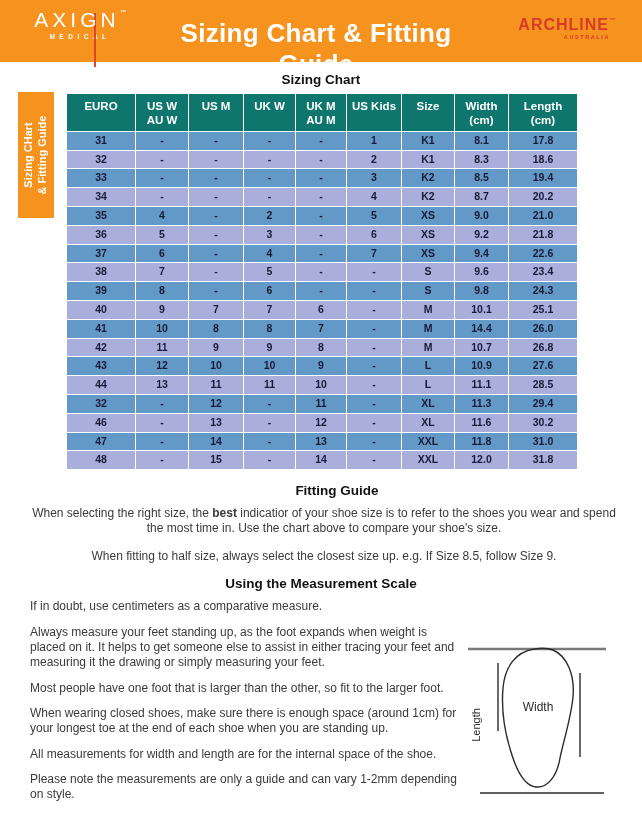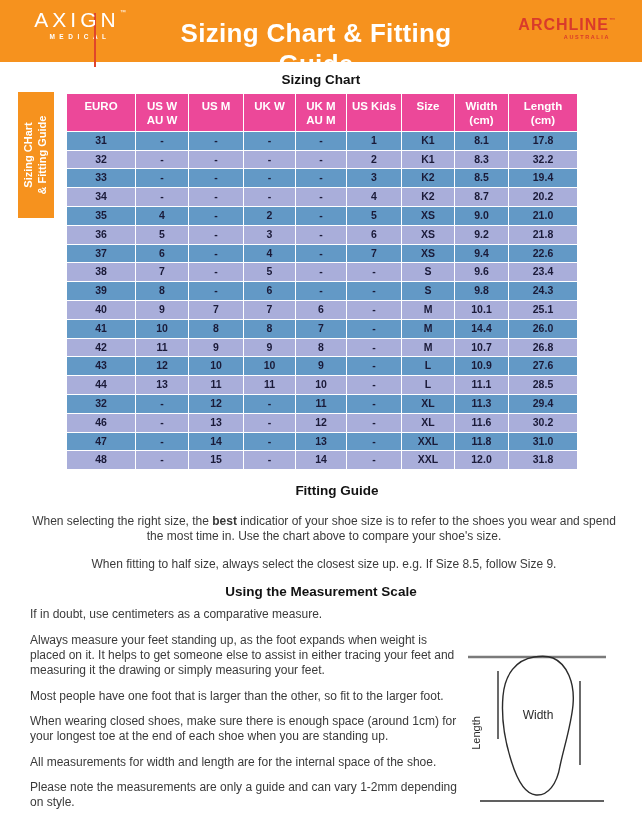--- a/index.html
+++ b/index.html
@@ -39,31 +39,31 @@
   
   .main { position:absolute; top:62px; left:0; width:642px; }
   h2 { margin:0; text-align:center; font-size:13.5px; font-weight:700; color:#121212; }
   .sizing-title { margin:10px 0 6px; }
 
   table.size-table {
     margin-left:66px; width:512px; table-layout:fixed;
     border-collapse:separate; border-spacing:1px;
   }
   table.size-table th {
-    background:#ec4899; color:#ffffff; font-size:11.5px; font-weight:700;
+    background:#0f766e; color:#ffffff; font-size:11.5px; font-weight:700;
     vertical-align:top; padding:5px 0 3px; line-height:1.25; height:28px;
   }
   table.size-table td {
     text-align:center; font-size:10.5px; font-weight:700; color:#1A1A38;
     height:17.8px; padding:0; line-height:17.8px;
   }
   tr.row-steel td { background:#6399C6; }
   tr.row-light td { background:#A9AEDA; }
 
-  .fitting-title { margin:13px 0 16px;padding-left:32px; }
+  .fitting-title { margin:13px 0 8px;padding-left:32px; }
   .text-block { margin:8px 30px 0; width:588px; font-size:12px; line-height:1.28; color:#3a3a3a; }
   .text-block p { margin:0 0 12px;text-align:center; }
 
   .measure-title { margin:5px 0 0; }
   .measure-row { display:flex; margin:8px 30px 0; }
   .measure-text { width:478px; font-size:12px; line-height:1.28; color:#3a3a3a; }
   .measure-text p { margin:0 0 10px; }
   .foot-diagram { margin-left:auto; margin-top:36px; width:148px; }
 </style>
 </head>
@@ -156,21 +156,21 @@
           </tr>
           <tr class="row-light">
             <td>32</td>
             <td>-</td>
             <td>-</td>
             <td>-</td>
             <td>-</td>
             <td>2</td>
             <td>K1</td>
             <td>8.3</td>
-            <td>32.2</td>
+            <td>18.6</td>
           </tr>
           <tr class="row-steel">
             <td>33</td>
             <td>-</td>
             <td>-</td>
             <td>-</td>
             <td>-</td>
             <td>3</td>
             <td>K2</td>
             <td>8.5</td>

